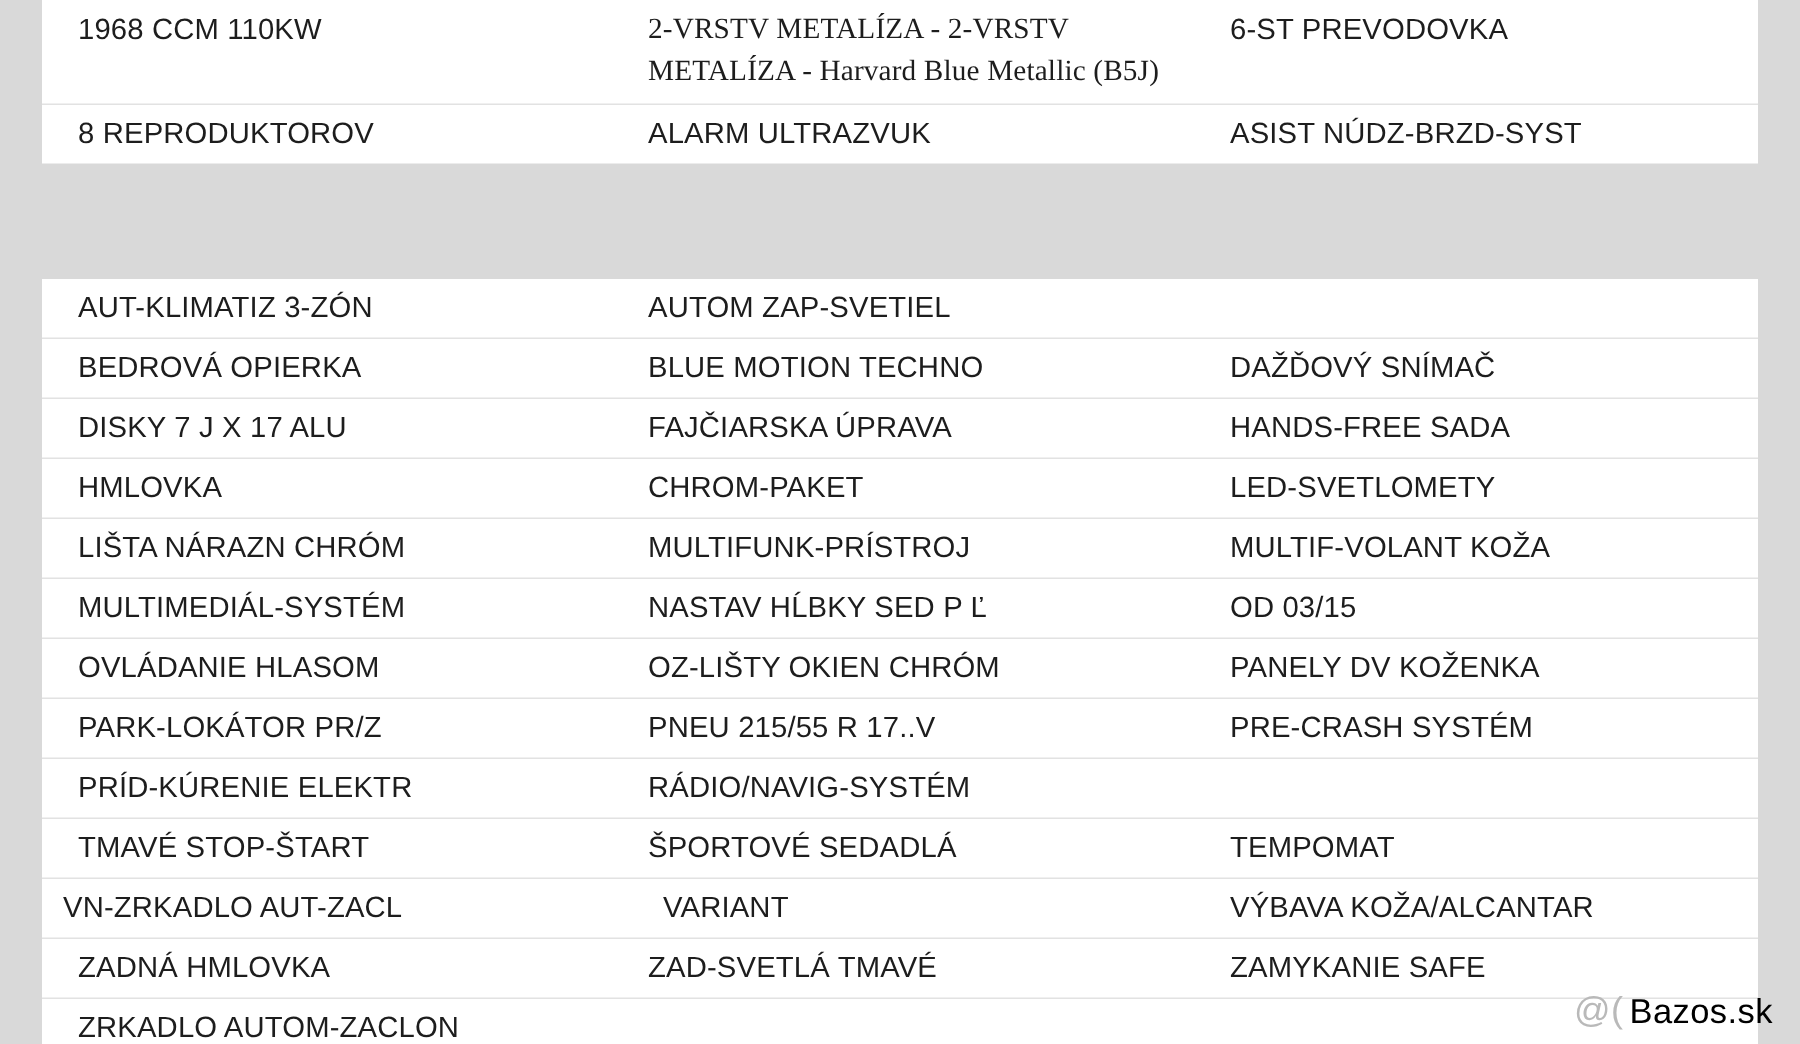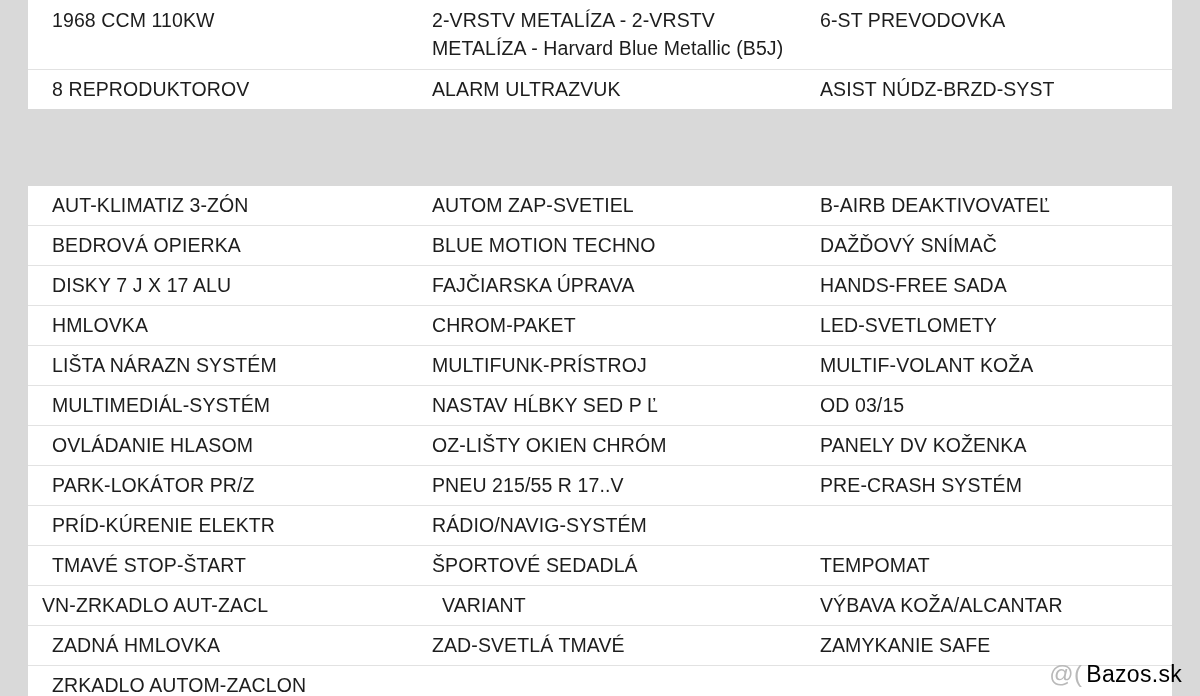--- a/index.html
+++ b/index.html
@@ -83,21 +83,21 @@
     align-items: center;
     gap: 4px;
   }
   .watermark .at {
     display: inline-block;
     font-size: 24px;
     color: #b9b9b9;
   }
   .watermark .brand { color: #000000; }
 
-  .multiline { white-space: pre-line; }
+  .multiline { white-space: pre-line; font-family: Liberation Serif, serif; }
 </style>
 </head>
 <body>
 
 <div class="page">
 
   <div class="block-top">
     <div class="row row-tall">
       <div class="cell c1">1968 CCM 110KW</div>
       <div class="cell c2 multiline">2-VRSTV METALÍZA - 2-VRSTV METALÍZA - Harvard Blue Metallic (B5J)</div>
@@ -107,39 +107,38 @@
       <div class="cell c1">8 REPRODUKTOROV</div>
       <div class="cell c2">ALARM ULTRAZVUK</div>
       <div class="cell c3">ASIST NÚDZ-BRZD-SYST</div>
     </div>
   </div>
 
   <div class="block-bottom">
     <div class="row row-compact">
       <div class="cell c1">AUT-KLIMATIZ 3-ZÓN</div>
       <div class="cell c2">AUTOM ZAP-SVETIEL</div>
-      <div class="cell c3">B-AIRB DEAKTIVOVATEĽ</div>
     </div>
     <div class="row row-compact">
       <div class="cell c1">BEDROVÁ OPIERKA</div>
       <div class="cell c2">BLUE MOTION TECHNO</div>
       <div class="cell c3">DAŽĎOVÝ SNÍMAČ</div>
     </div>
     <div class="row row-compact">
       <div class="cell c1">DISKY 7 J X 17 ALU</div>
       <div class="cell c2">FAJČIARSKA ÚPRAVA</div>
       <div class="cell c3">HANDS-FREE SADA</div>
     </div>
     <div class="row row-compact">
       <div class="cell c1">HMLOVKA</div>
       <div class="cell c2">CHROM-PAKET</div>
       <div class="cell c3">LED-SVETLOMETY</div>
     </div>
     <div class="row row-compact">
-      <div class="cell c1">LIŠTA NÁRAZN SYSTÉM</div>
+      <div class="cell c1">LIŠTA NÁRAZN CHRÓM</div>
       <div class="cell c2">MULTIFUNK-PRÍSTROJ</div>
       <div class="cell c3">MULTIF-VOLANT KOŽA</div>
     </div>
     <div class="row row-compact">
       <div class="cell c1">MULTIMEDIÁL-SYSTÉM</div>
       <div class="cell c2">NASTAV HĹBKY SED P Ľ</div>
       <div class="cell c3">OD 03/15</div>
     </div>
     <div class="row row-compact">
       <div class="cell c1">OVLÁDANIE HLASOM</div>

